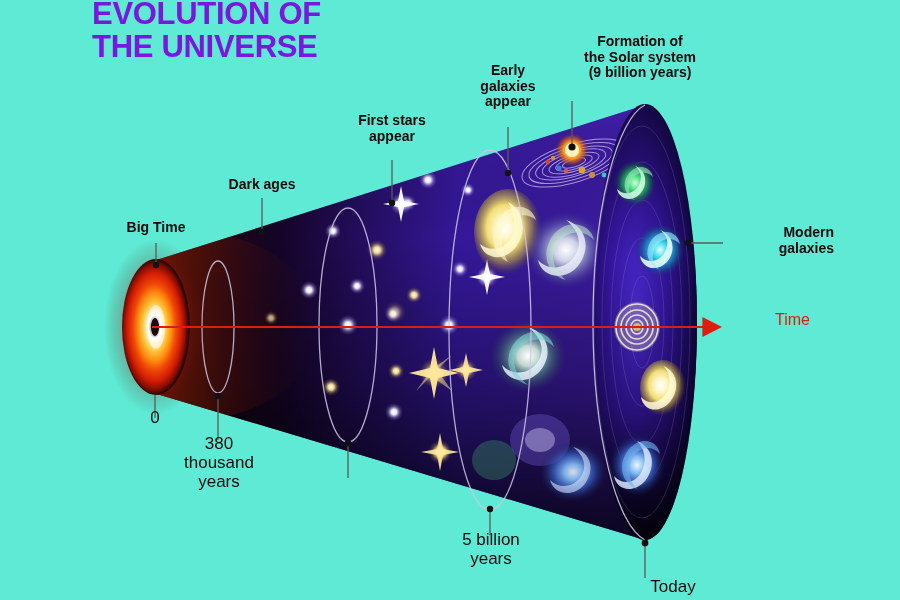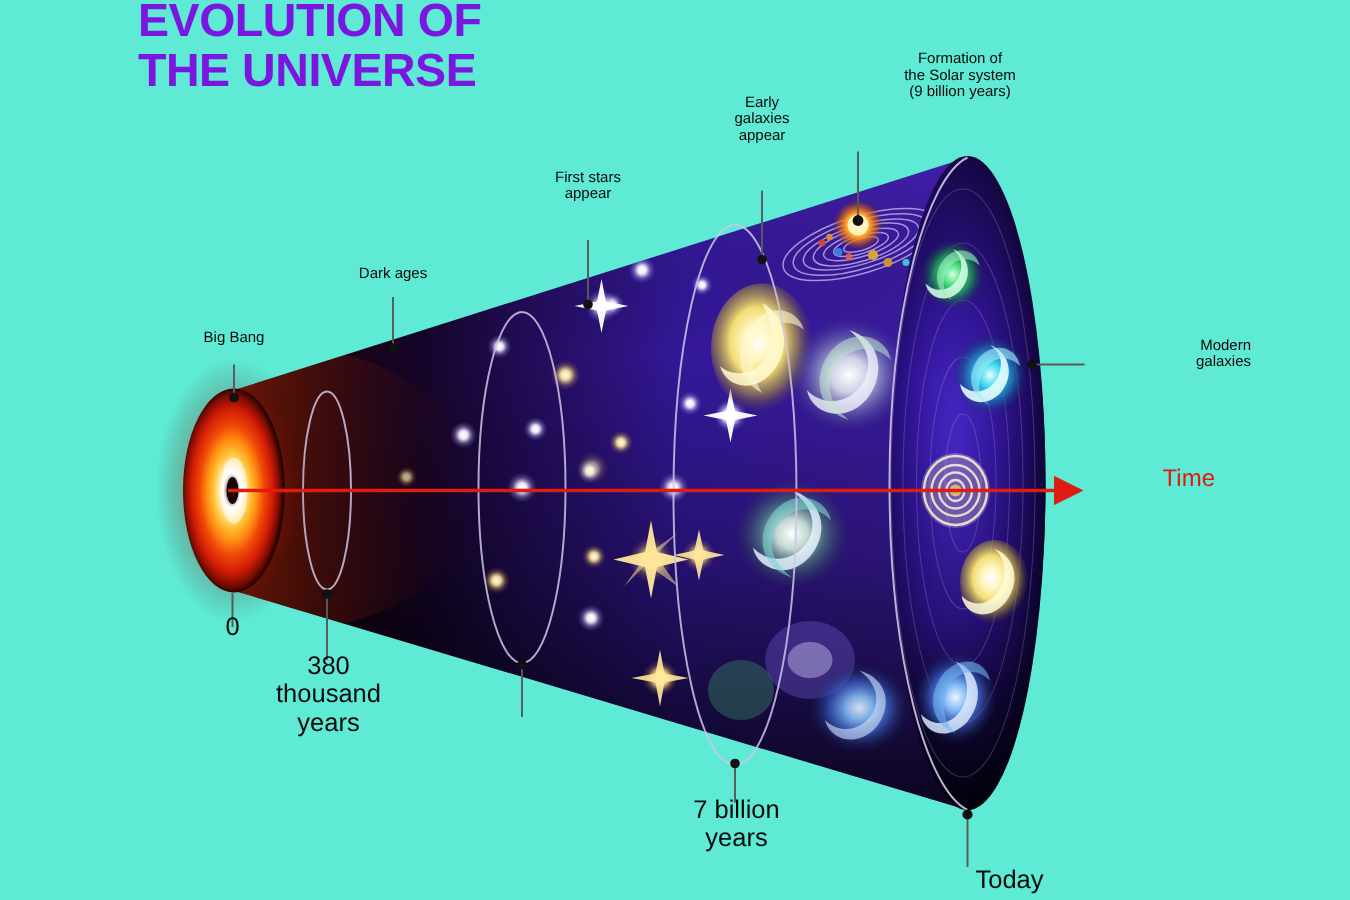--- a/index.html
+++ b/index.html
@@ -12,21 +12,21 @@
     font-family:"Liberation Sans",sans-serif;
     font-weight:bold;font-size:31px;line-height:1.05;
     color:#7B16E0;letter-spacing:-0.3px;white-space:pre-line;
   }
   .lbl{
     position:absolute;
     font-family:"Liberation Sans",sans-serif;
     color:#0a0a0a;white-space:pre-line;text-align:center;
     line-height:1.12;
   }
-  .lbl.b{font-weight:normal;font-size:10px;}
+  .lbl.b{font-weight:bold;font-size:14px;}
   .lbl.n{font-weight:normal;font-size:17px;}
   .lbl.time{color:#E01B10;font-weight:normal;font-size:16px;text-align:right;}
 </style>
 </head>
 <body>
 
 <div id="stage">
 
   <svg width="900" height="600" viewBox="0 0 900 600">
     <defs>
@@ -370,21 +370,21 @@
       <circle cx="218" cy="396" r="3.2"></circle>
       <circle cx="348" cy="443" r="3.2"></circle>
       <circle cx="490" cy="509" r="3.2"></circle>
       <circle cx="645" cy="543" r="3.4"></circle>
     </g>
   </svg>
 
   <div class="title">EVOLUTION OF
 THE UNIVERSE</div>
 
-  <div class="lbl b" style="left:98px;top:220px;width:116px;">Big Bang</div>
+  <div class="lbl b" style="left:98px;top:220px;width:116px;">Big Time</div>
 
   <div class="lbl b" style="left:200px;top:177px;width:124px;">Dark ages</div>
 
   <div class="lbl b" style="left:336px;top:113px;width:112px;">First stars
 appear</div>
 
   <div class="lbl b" style="left:458px;top:63px;width:100px;">Early
 galaxies
 appear</div>
 
@@ -397,18 +397,18 @@
 
   <div class="lbl time" style="left:730px;top:311px;width:80px;">Time</div>
 
   <div class="lbl n" style="left:133px;top:408px;width:44px;">0</div>
 
   <div class="lbl n" style="left:170px;top:434px;width:98px;">380
 thousand
 years</div>
 
 
-  <div class="lbl n" style="left:438px;top:530px;width:106px;">7 billion
+  <div class="lbl n" style="left:438px;top:530px;width:106px;">5 billion
 years</div>
 
   <div class="lbl n" style="left:630px;top:577px;width:86px;">Today</div>
 
 </div>
 
 </body></html>

